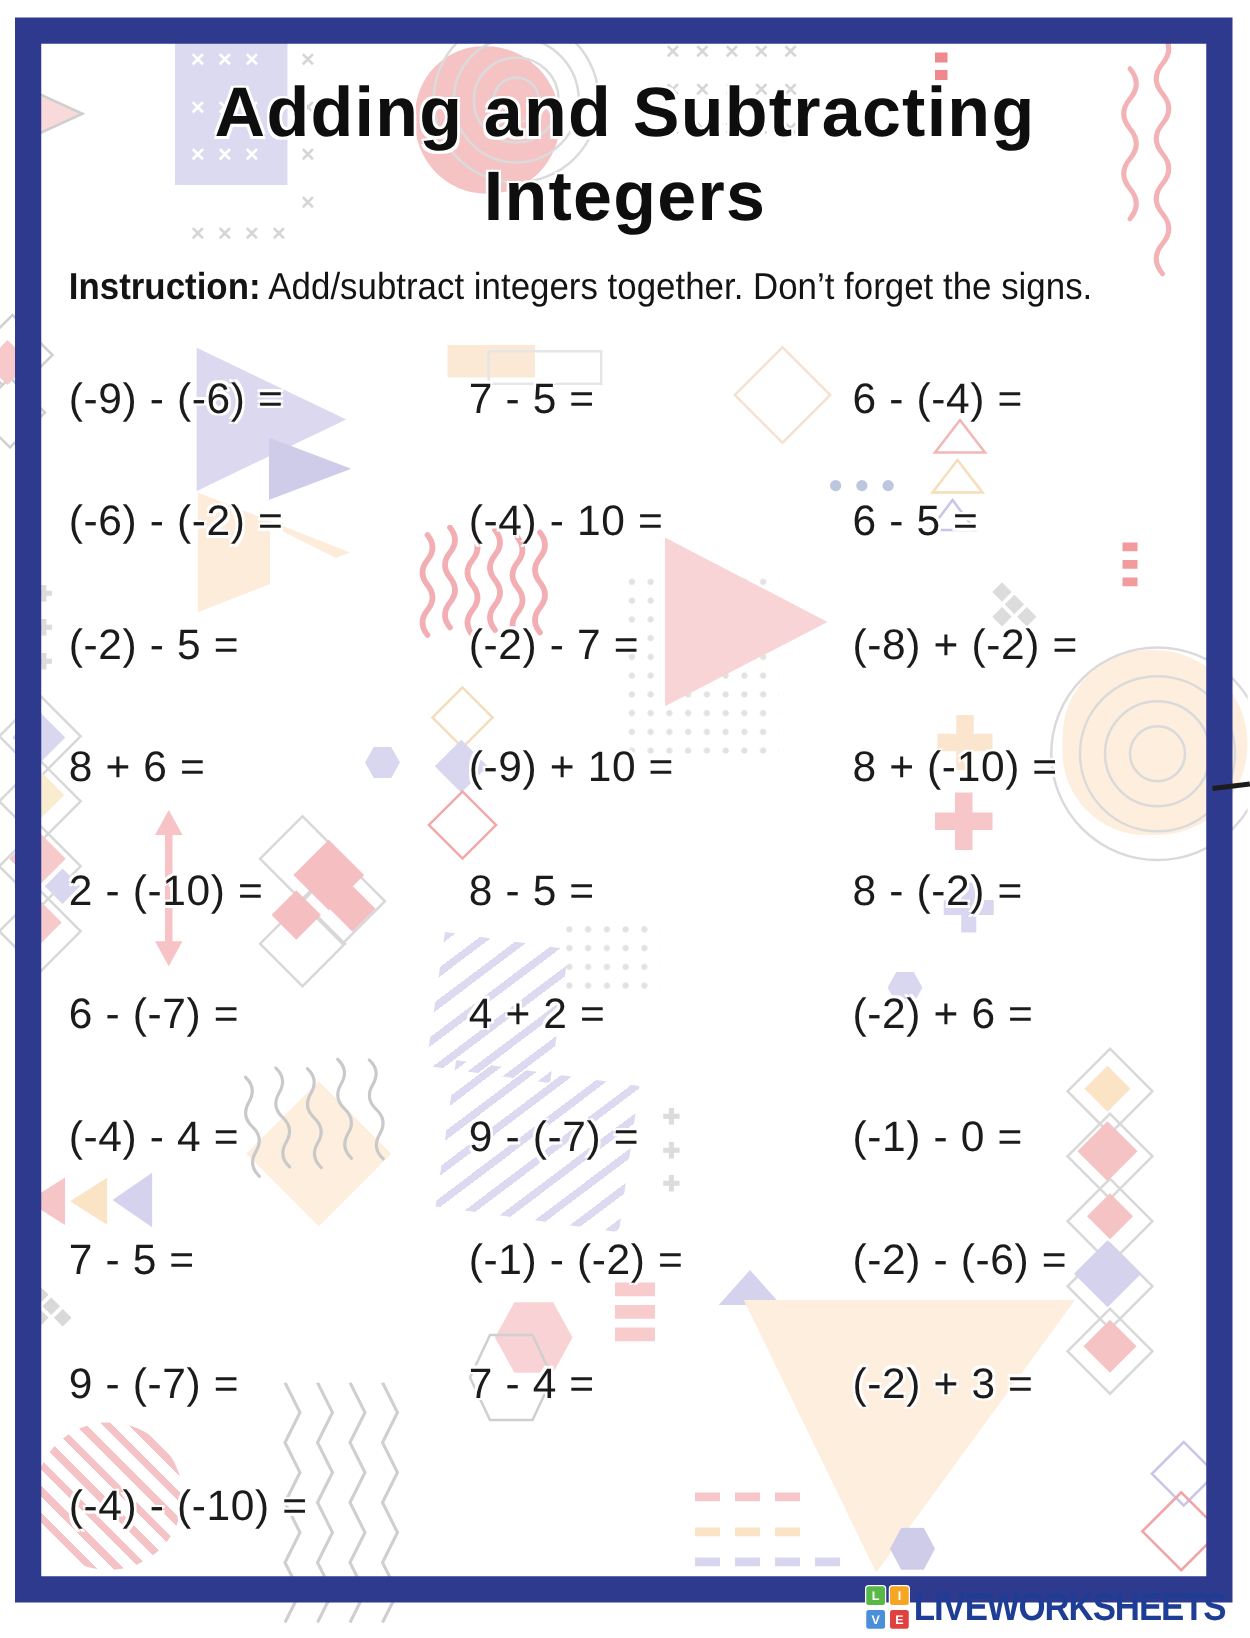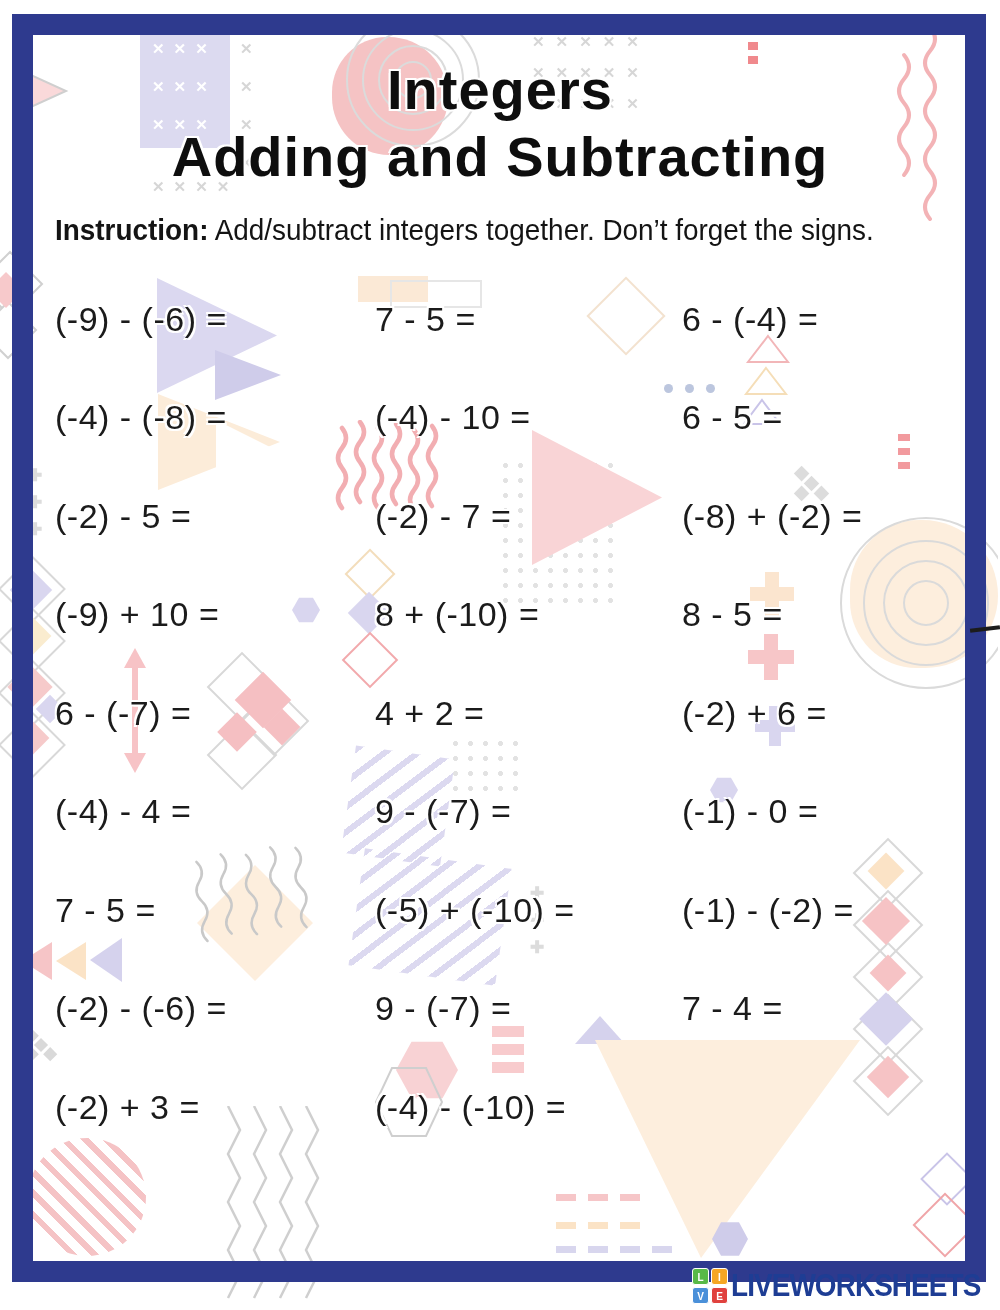--- a/index.html
+++ b/index.html
@@ -254,50 +254,52 @@
     </svg>
 
     <div class="d pinkstripecircle" style="left:28px;top:1138px;width:118px;height:118px;"></div>
   </div>
 
   <div class="frame"></div>
   <div class="edge-dash"></div>
 
   <div class="content">
     <div class="title">
+      <div>Adding and Subtracting</div>
       <div>Integers</div>
-      <div>Adding and Subtracting</div>
     </div>
 
     <div class="instruction">
       <b>Instruction:</b>
       <span>Add/subtract integers together. Don’t forget the signs.</span>
     </div>
 
     <div class="grid">
       <div>(-9) - (-6) =</div>
       <div>7 - 5 =</div>
       <div>6 - (-4) =</div>
-      <div>(-4) - (-8) =</div>
+      <div>(-6) - (-2) =</div>
       <div>(-4) - 10 =</div>
       <div>6 - 5 =</div>
       <div>(-2) - 5 =</div>
       <div>(-2) - 7 =</div>
       <div>(-8) + (-2) =</div>
+      <div>8 + 6 =</div>
       <div>(-9) + 10 =</div>
       <div>8 + (-10) =</div>
+      <div>2 - (-10) =</div>
       <div>8 - 5 =</div>
+      <div>8 - (-2) =</div>
       <div>6 - (-7) =</div>
       <div>4 + 2 =</div>
       <div>(-2) + 6 =</div>
       <div>(-4) - 4 =</div>
       <div>9 - (-7) =</div>
       <div>(-1) - 0 =</div>
       <div>7 - 5 =</div>
-      <div>(-5) + (-10) =</div>
       <div>(-1) - (-2) =</div>
       <div>(-2) - (-6) =</div>
       <div>9 - (-7) =</div>
       <div>7 - 4 =</div>
       <div>(-2) + 3 =</div>
       <div>(-4) - (-10) =</div>
     </div>
   </div>
 
   <div class="logo">

